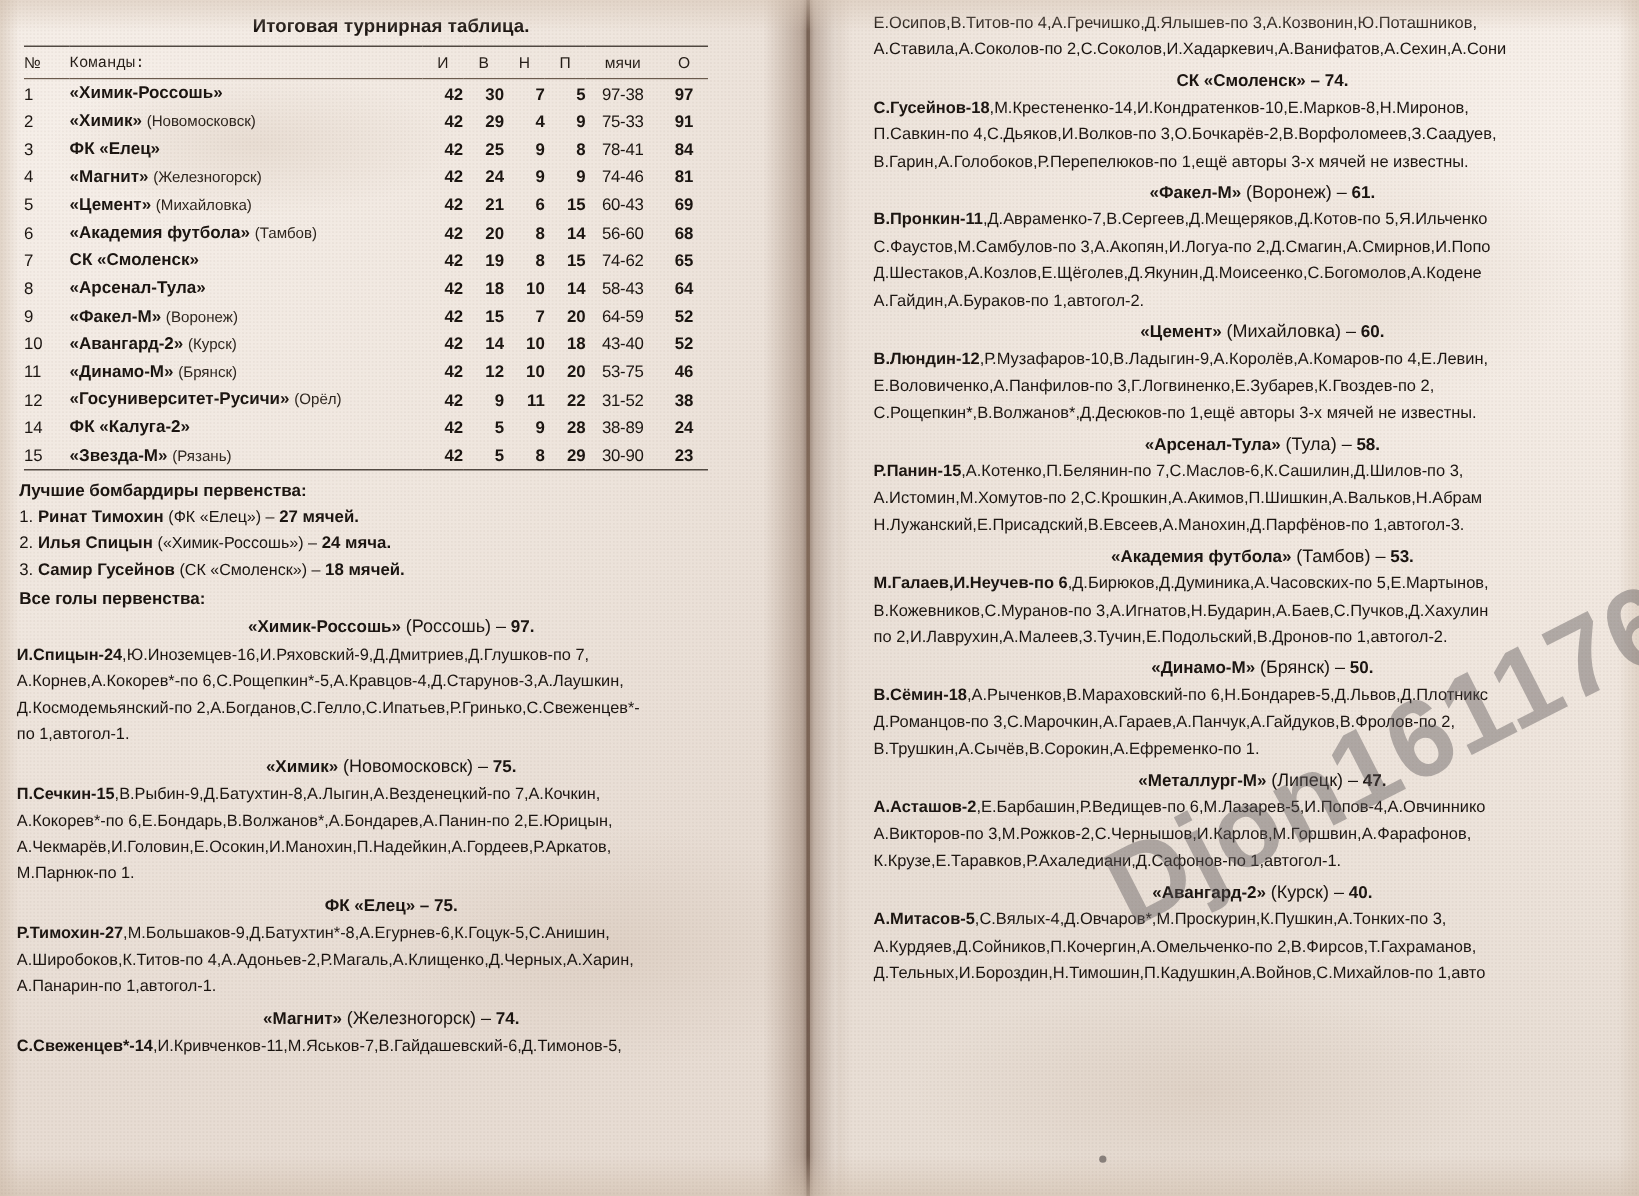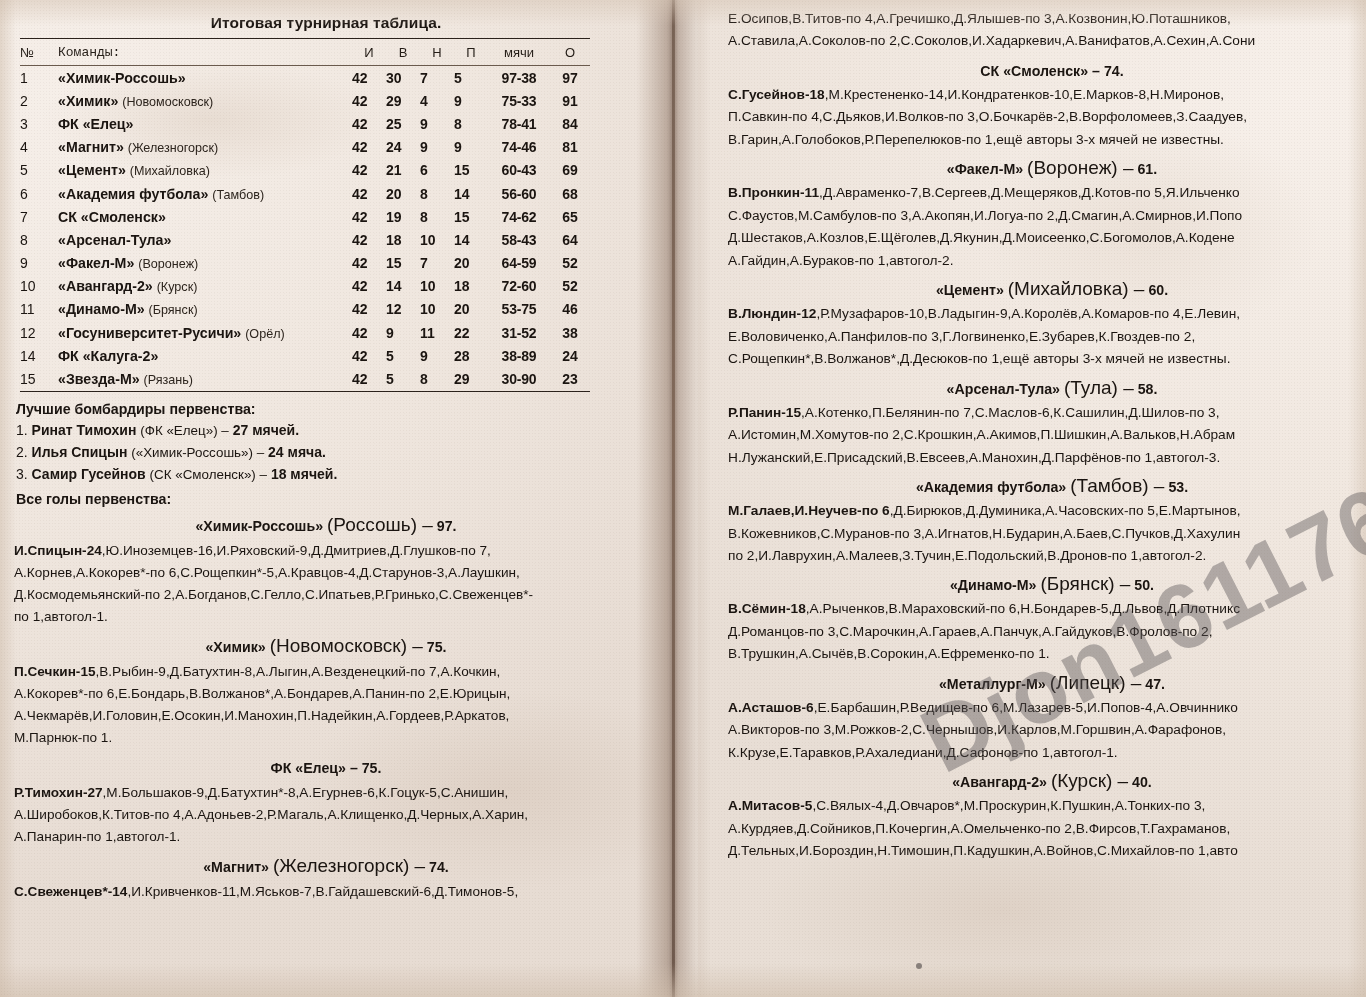--- a/index.html
+++ b/index.html
@@ -70,34 +70,34 @@
   .th-team{text-align:left;padding-left:14px;font-family:Liberation Mono, monospace;}
   .th-num{width:34px;text-align:center;}
   .th-goals{width:62px;text-align:center;}
   .th-pts{width:40px;text-align:center;}
 
   .standings tbody td{height:23.2px;font-size:14px;vertical-align:middle;}
   .td-no{text-align:left;padding-left:5px;font-size:13.5px;}
   .td-team{padding-left:14px;white-space:nowrap;}
   .td-team b{font-weight:bold;font-size:14.2px;}
   .td-team span.city{font-weight:normal;font-size:12.6px;color:#2c241d;}
-  .td-num{text-align:left;font-weight:bold;font-size:13.6px;}
-  .td-goals{text-align:center;font-weight:bold;font-size:13.6px;letter-spacing:-.2px;}
+  .td-num{text-align:right;font-weight:bold;font-size:13.6px;}
+  .td-goals{text-align:center;font-weight:normal;font-size:13.6px;letter-spacing:-.2px;}
   .td-pts{text-align:center;font-weight:bold;font-size:13.6px;}
 
   .section-label{font-size:14.2px;font-weight:bold;margin:9px 0 5px 2px;}
   .scorer-line{font-size:14px;margin:0 0 6px 2px;}
   .scorer-line .rank{font-weight:normal;}
   .scorer-line .who{font-weight:bold;}
   .scorer-line .club{font-weight:normal;font-size:13.4px;}
   .scorer-line .tally{font-weight:bold;}
 
   .team-head{text-align:center;font-size:14.2px;margin:7px 0 4px 0;}
   .team-head .tname{font-weight:bold;}
-  .team-head .tcity{font-weight:normal;font-size:19px;}
+  .team-head .tcity{font-weight:normal;font-size:15px;}
   .team-head .tgoals{font-weight:bold;}
 
   .goal-body{font-size:13.6px;line-height:1.62;margin:0 0 2px 0;white-space:nowrap;overflow:hidden;}
   .goal-body .lead{font-weight:bold;}
   .goal-body .ln{display:block;}
 
   .col-right .team-head{margin:6px 0 3px 0;}
   .col-right .goal-body{font-size:13.7px;line-height:1.64;}
 
   
@@ -238,21 +238,21 @@
             <td class="td-goals">64-59</td>
             <td class="td-pts">52</td>
           </tr>
           <tr>
             <td class="td-no">10</td>
             <td class="td-team"><b>«Авангард-2»</b> <span class="city">(Курск)</span></td>
             <td class="td-num">42</td>
             <td class="td-num">14</td>
             <td class="td-num">10</td>
             <td class="td-num">18</td>
-            <td class="td-goals">72-60</td>
+            <td class="td-goals">43-40</td>
             <td class="td-pts">52</td>
           </tr>
           <tr>
             <td class="td-no">11</td>
             <td class="td-team"><b>«Динамо-М»</b> <span class="city">(Брянск)</span></td>
             <td class="td-num">42</td>
             <td class="td-num">12</td>
             <td class="td-num">10</td>
             <td class="td-num">20</td>
             <td class="td-goals">53-75</td>
@@ -366,21 +366,21 @@
           <span class="ln">по 2,И.Лаврухин,А.Малеев,З.Тучин,Е.Подольский,В.Дронов-по 1,автогол-2.</span>
         </div>
         <div class="team-head"><span class="tname">«Динамо-М»</span> <span class="tcity">(Брянск) –</span> <span class="tgoals">50.</span></div>
         <div class="goal-body">
           <span class="ln"><span class="lead">В.Сёмин-18</span>,А.Рыченков,В.Мараховский-по 6,Н.Бондарев-5,Д.Львов,Д.Плотникс</span>
           <span class="ln">Д.Романцов-по 3,С.Марочкин,А.Гараев,А.Панчук,А.Гайдуков,В.Фролов-по 2,</span>
           <span class="ln">В.Трушкин,А.Сычёв,В.Сорокин,А.Ефременко-по 1.</span>
         </div>
         <div class="team-head"><span class="tname">«Металлург-М»</span> <span class="tcity">(Липецк) –</span> <span class="tgoals">47.</span></div>
         <div class="goal-body">
-          <span class="ln"><span class="lead">А.Асташов-6</span>,Е.Барбашин,Р.Ведищев-по 6,М.Лазарев-5,И.Попов-4,А.Овчиннико</span>
+          <span class="ln"><span class="lead">А.Асташов-2</span>,Е.Барбашин,Р.Ведищев-по 6,М.Лазарев-5,И.Попов-4,А.Овчиннико</span>
           <span class="ln">А.Викторов-по 3,М.Рожков-2,С.Чернышов,И.Карлов,М.Горшвин,А.Фарафонов,</span>
           <span class="ln">К.Крузе,Е.Таравков,Р.Ахаледиани,Д.Сафонов-по 1,автогол-1.</span>
         </div>
         <div class="team-head"><span class="tname">«Авангард-2»</span> <span class="tcity">(Курск) –</span> <span class="tgoals">40.</span></div>
         <div class="goal-body">
           <span class="ln"><span class="lead">А.Митасов-5</span>,С.Вялых-4,Д.Овчаров*,М.Проскурин,К.Пушкин,А.Тонких-по 3,</span>
           <span class="ln">А.Курдяев,Д.Сойников,П.Кочергин,А.Омельченко-по 2,В.Фирсов,Т.Гахраманов,</span>
           <span class="ln">Д.Тельных,И.Бороздин,Н.Тимошин,П.Кадушкин,А.Войнов,С.Михайлов-по 1,авто</span>
         </div>
       </div>

